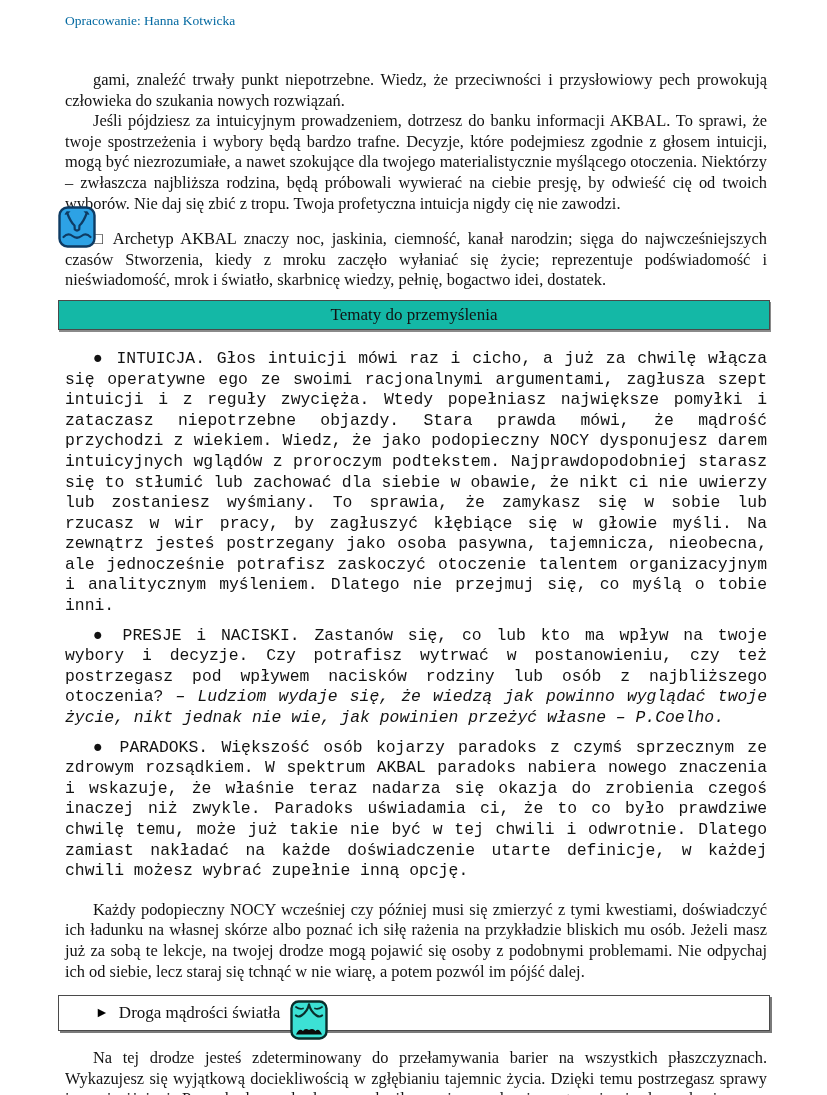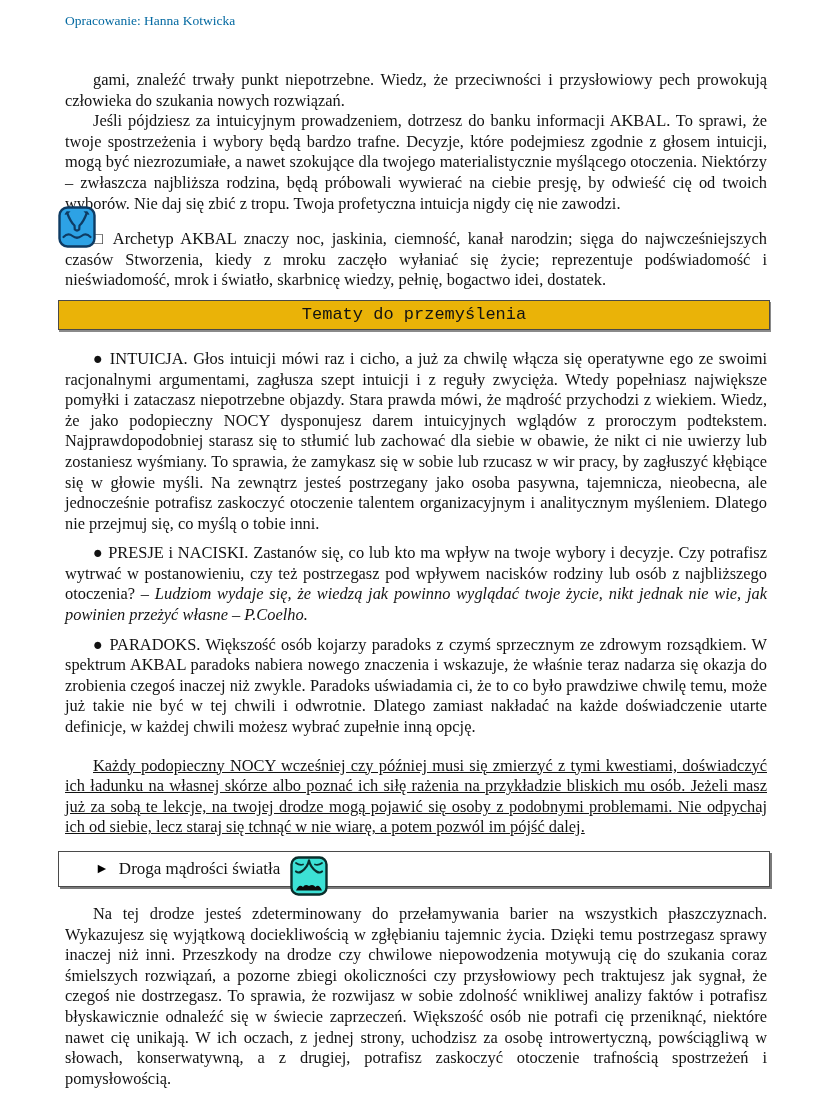--- a/index.html
+++ b/index.html
@@ -41,25 +41,24 @@
   }
   .akbal-icon-wrap svg { display: block; width: 38px; height: 42px; }
   .hdr-box {
     margin: 9px -3px 19px -7px;
     border: 1px solid #4a4a4a;
     box-shadow: 1px 2px 0 #8a8a8a;
     text-align: center;
     font-size: 17px;
     line-height: 20px;
     padding: 4px 0 4px 0;
-    background: #eab308;
-    font-family: Liberation Mono, monospace;
+    background: #14b8a6;
   }
-  .p-bullet { margin-top: 9px !important; }
-  .p-closing { margin-top: 18px !important; text-decoration: underline; }
+  .p-bullet { margin-top: 9px !important; font-family: Liberation Mono, monospace; }
+  .p-closing { margin-top: 18px !important; }
   .path-box {
     margin: 13px -3px 0 -7px;
     border: 1px solid #4a4a4a;
     box-shadow: 2px 2px 0 #7a7a7a;
     height: 36px;
     box-sizing: border-box;
     display: flex;
     align-items: center;
     padding-left: 36px;
     font-size: 17px;

